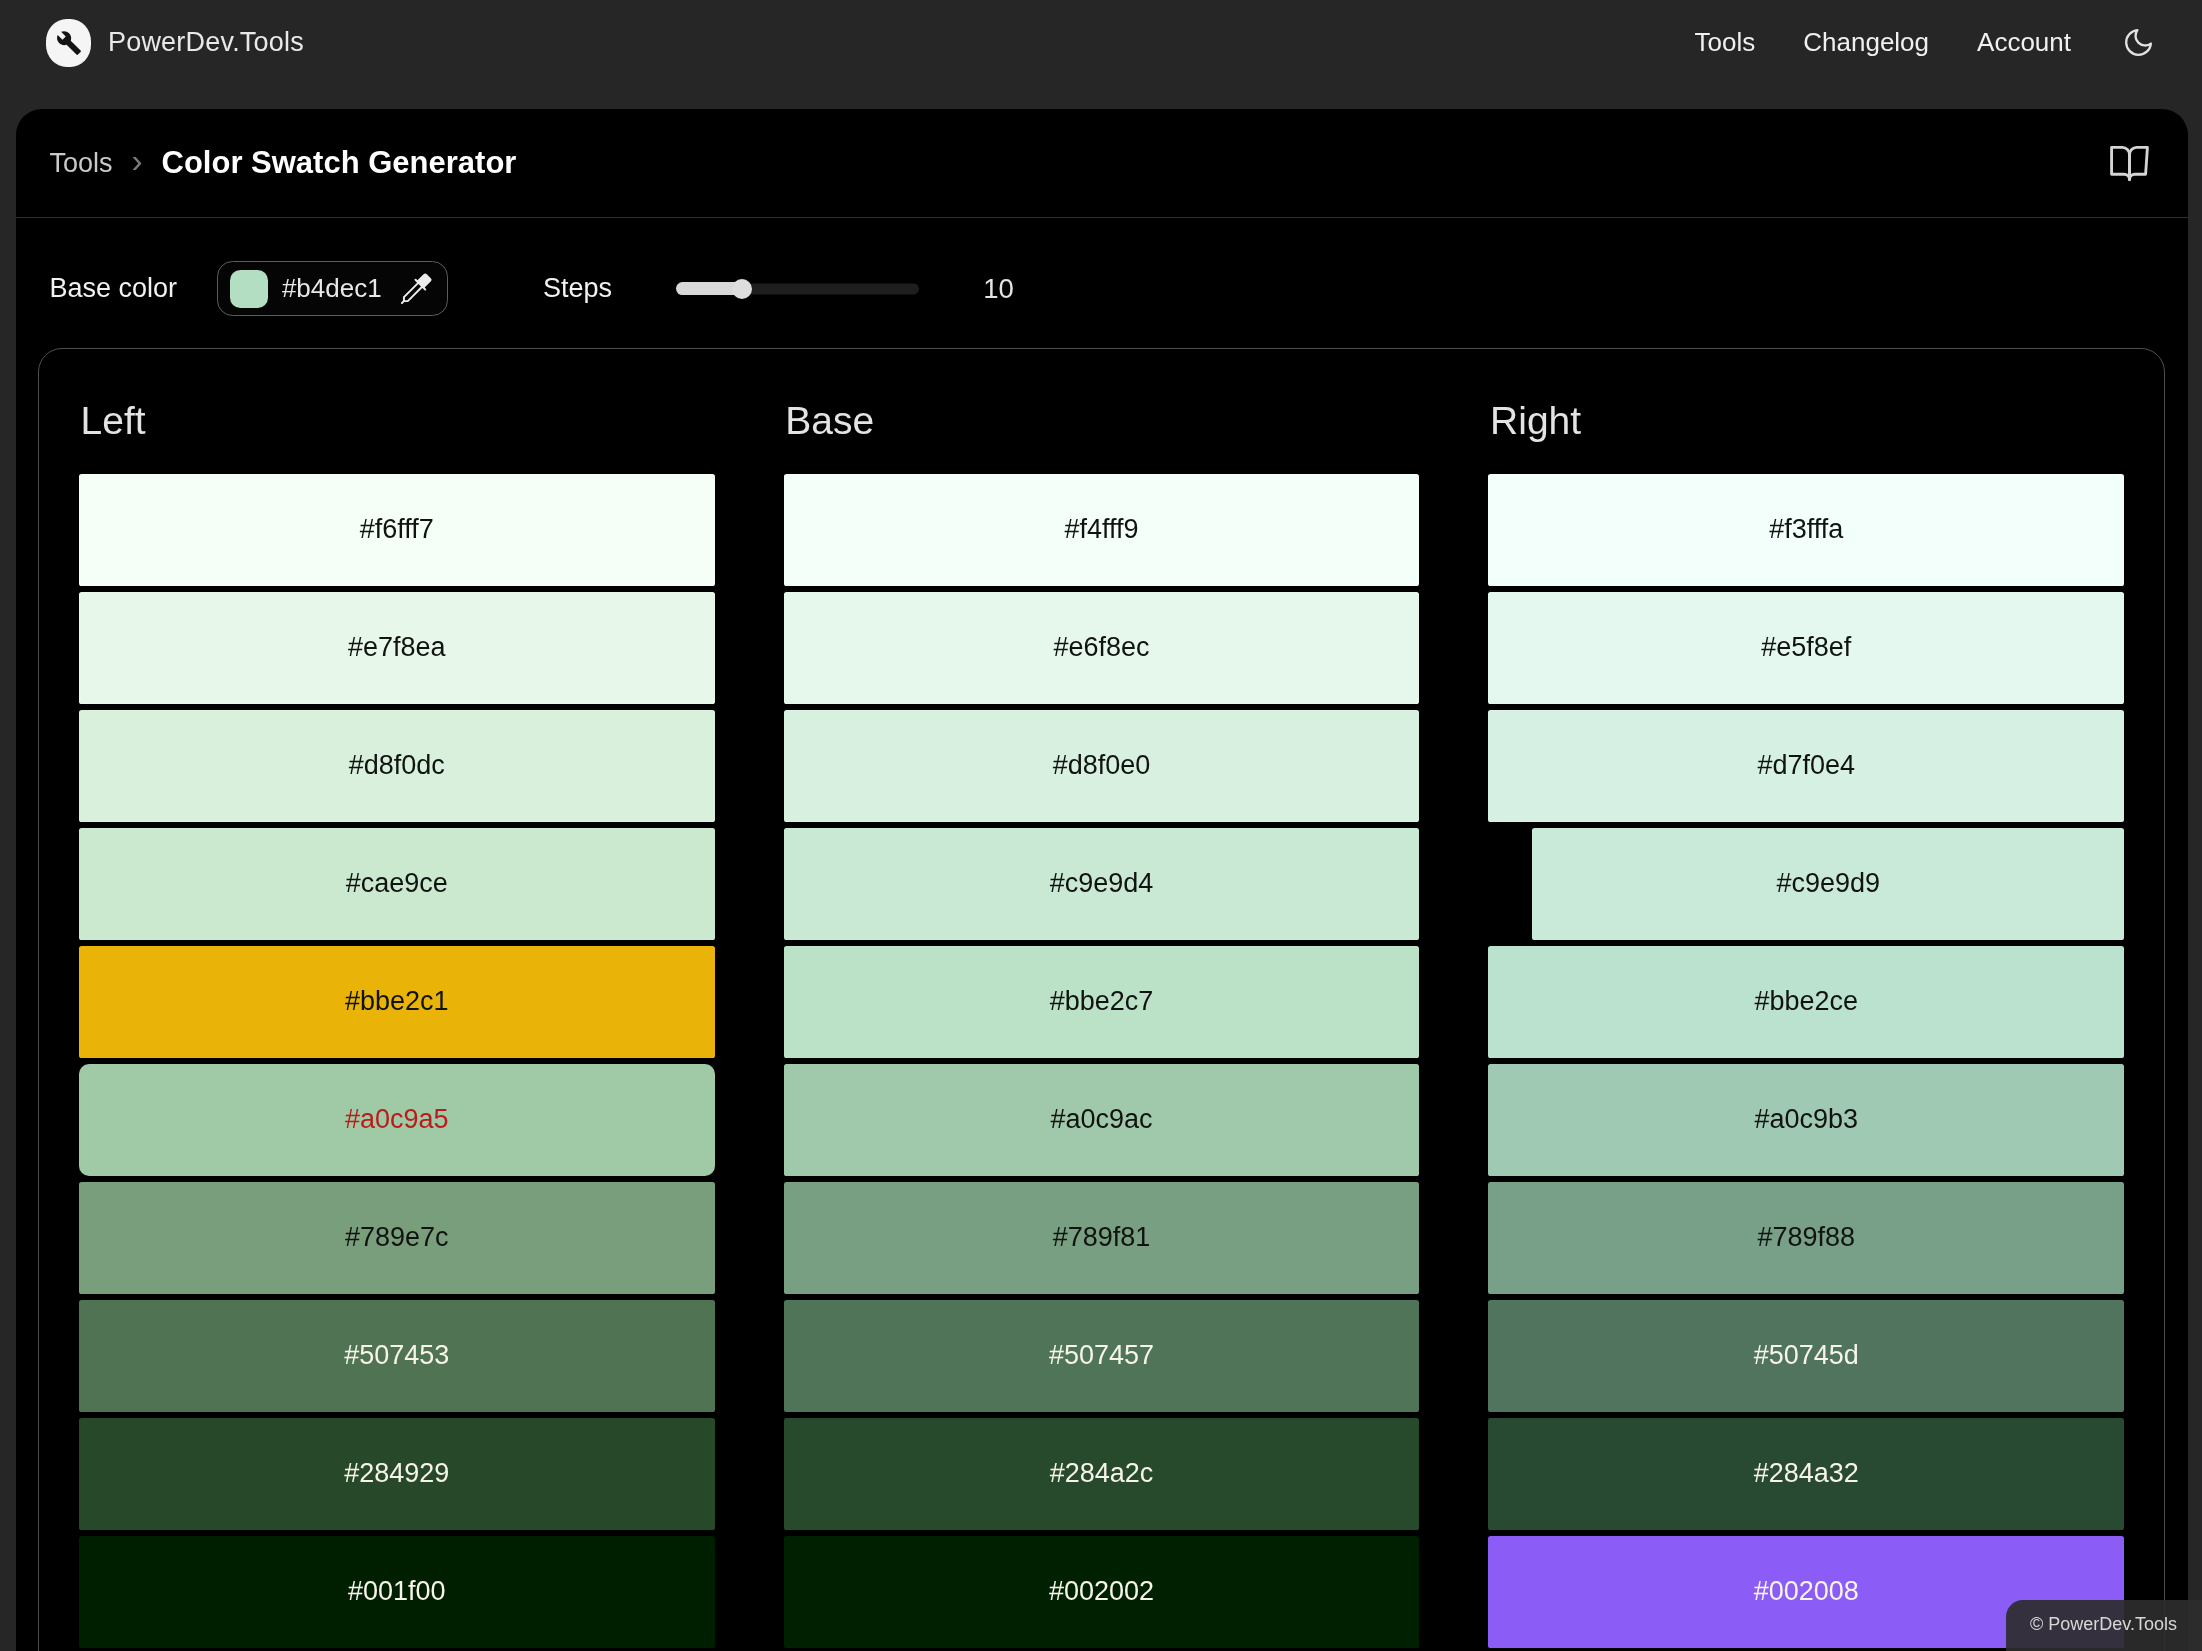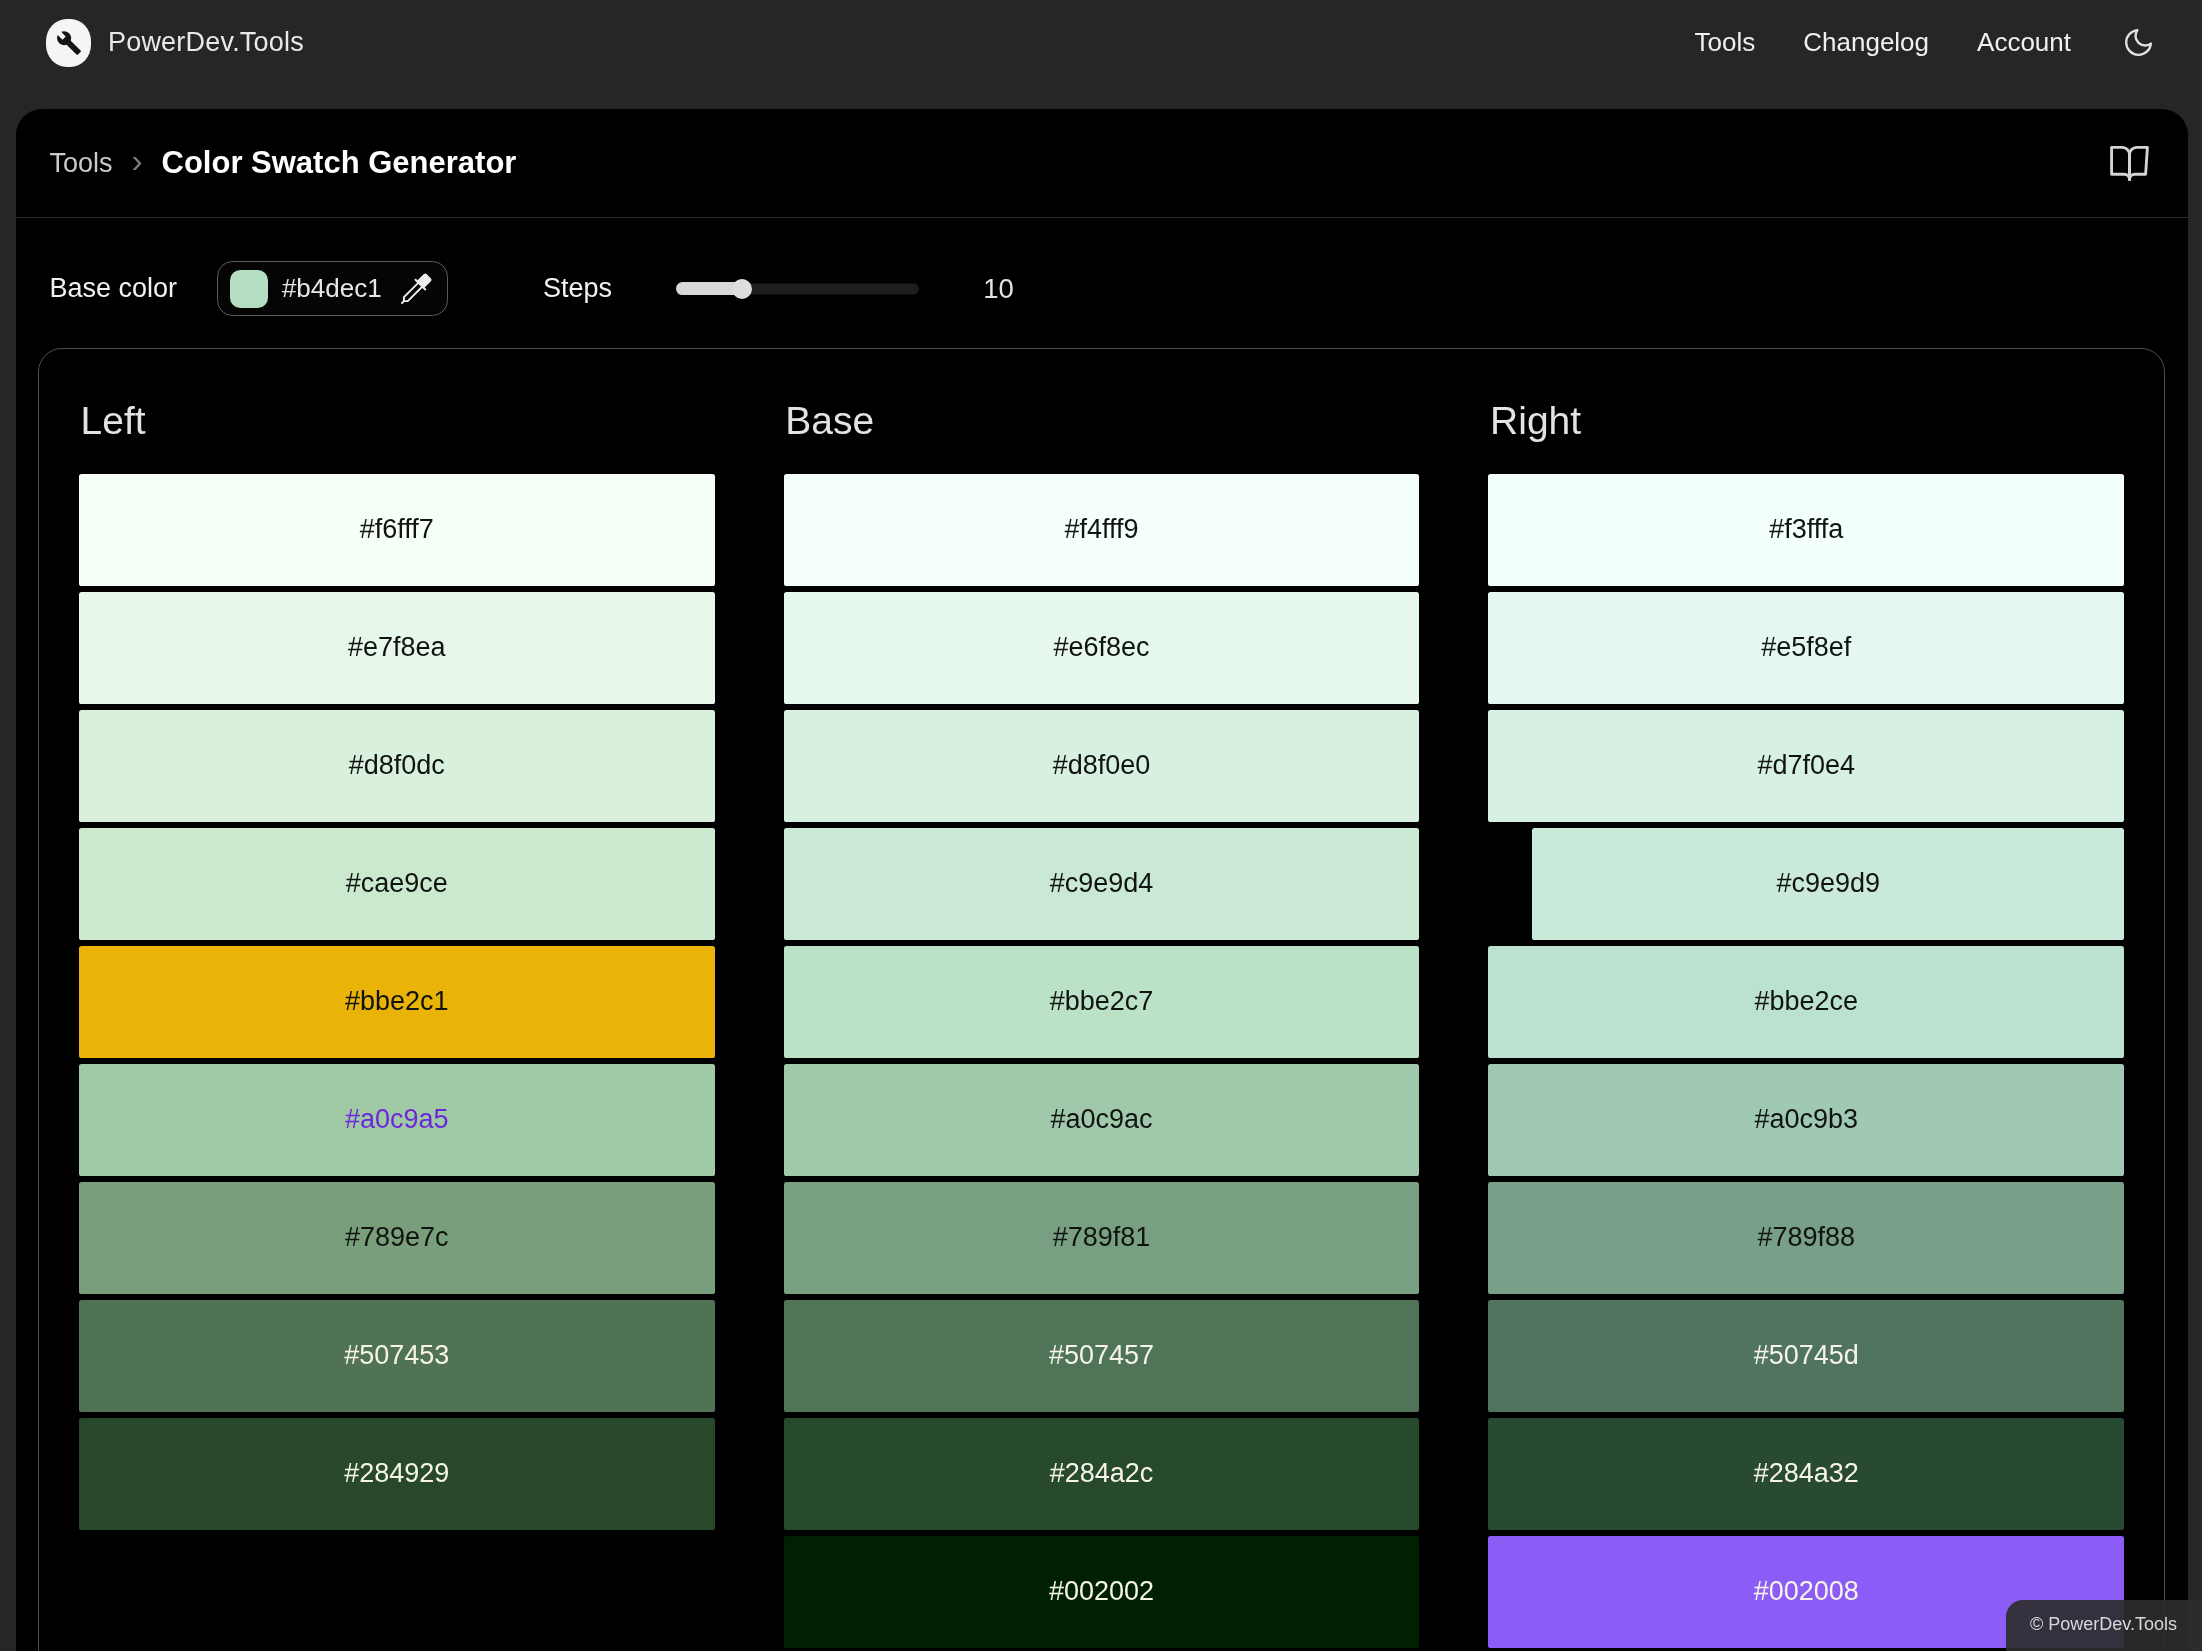--- a/index.html
+++ b/index.html
@@ -212,24 +212,25 @@
   <div class="swatch-panel">
     <div class="swatch-grid">
         <div>
           <div class="col-title">Left</div>
           <div class="swatch-list">
             <div class="swatch" style="background: rgb(246, 255, 247); color: rgb(16, 19, 16);">#f6fff7</div>
             <div class="swatch" style="background: rgb(231, 248, 234); color: rgb(16, 19, 16);">#e7f8ea</div>
             <div class="swatch" style="background: rgb(216, 240, 220); color: rgb(16, 19, 16);">#d8f0dc</div>
             <div class="swatch" style="background: rgb(202, 233, 206); color: rgb(16, 19, 16);">#cae9ce</div>
             <div class="swatch" style="background: #eab308; color: rgb(16, 19, 16);">#bbe2c1</div>
-            <div class="swatch" style="background: rgb(160, 201, 165); color: #6d28d9;">#a0c9a5</div>
+            <div class="swatch" style="background: rgb(160, 201, 165); color: #b91c1c; border-radius: 10px;">#a0c9a5</div>
             <div class="swatch" style="background: rgb(120, 158, 124); color: rgb(16, 19, 16);">#789e7c</div>
             <div class="swatch" style="background: rgb(80, 116, 83); color: rgb(247, 244, 234);">#507453</div>
             <div class="swatch" style="background: rgb(40, 73, 41); color: rgb(247, 244, 234);">#284929</div>
+            <div class="swatch" style="background: rgb(0, 31, 0); color: rgb(247, 244, 234);">#001f00</div>
           </div>
         </div>
         <div>
           <div class="col-title">Base</div>
           <div class="swatch-list">
             <div class="swatch" style="background: rgb(244, 255, 249); color: rgb(16, 19, 16);">#f4fff9</div>
             <div class="swatch" style="background: rgb(230, 248, 236); color: rgb(16, 19, 16);">#e6f8ec</div>
             <div class="swatch" style="background: rgb(216, 240, 224); color: rgb(16, 19, 16);">#d8f0e0</div>
             <div class="swatch" style="background: rgb(201, 233, 212); color: rgb(16, 19, 16);">#c9e9d4</div>
             <div class="swatch" style="background: rgb(187, 226, 199); color: rgb(16, 19, 16);">#bbe2c7</div>

